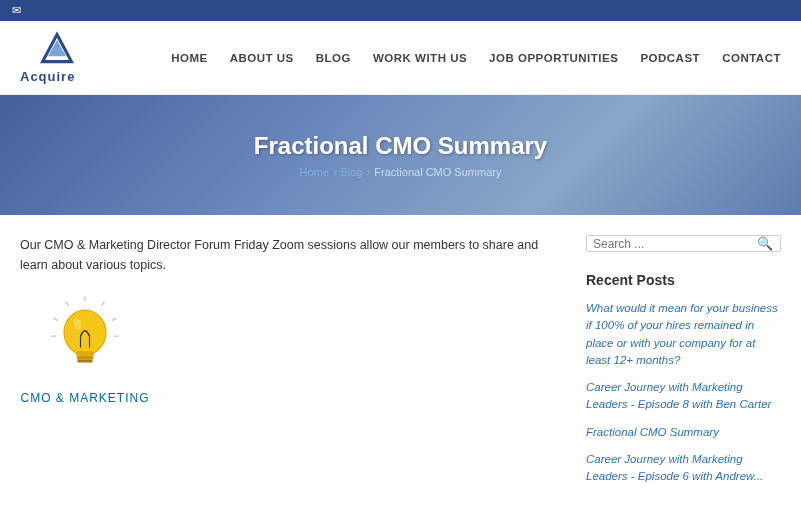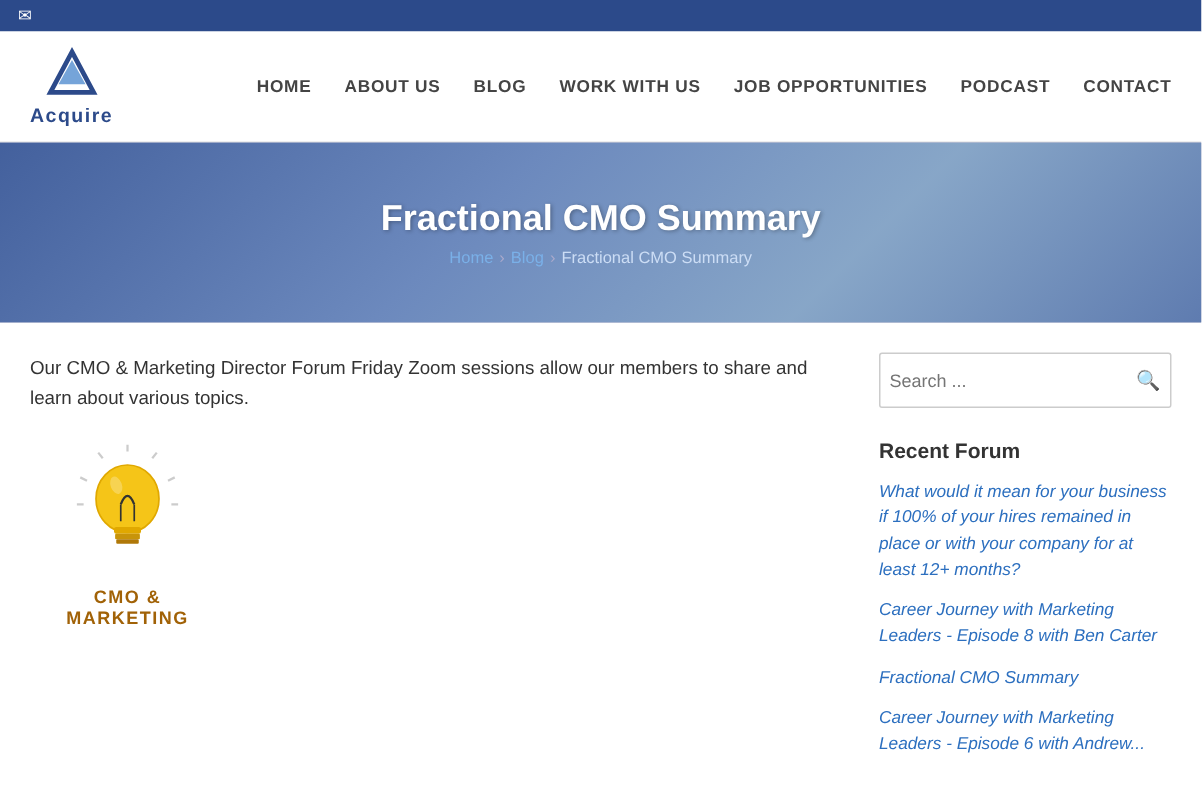--- a/index.html
+++ b/index.html
@@ -21,21 +21,21 @@
     .header {
       display: flex;
       align-items: center;
       padding: 10px 20px;
       border-bottom: 1px solid #eee;
       background: #fff;
     }
     .logo-area {
       display: flex;
       flex-direction: column;
-      align-items: center;
+      align-items: flex-end;
       margin-right: auto;
     }
     .logo-icon {
       width: 36px;
       height: 36px;
     }
     .logo-text {
       font-size: 13px;
       color: #2c4a8a;
       font-weight: bold;
@@ -119,38 +119,38 @@
       flex-direction: column;
       align-items: center;
       width: 130px;
     }
     .lightbulb-svg {
       width: 90px;
       height: 90px;
     }
     .cmo-label {
       font-size: 12px;
-      font-weight: bold;
-      color: #a16207;
+      font-weight: normal;
+      color: #0369a1;
       text-align: center;
       margin-top: 6px;
       letter-spacing: 1px;
     }
 
     
     .sidebar {
       width: 195px;
       flex-shrink: 0;
     }
     .search-box {
       display: flex;
       align-items: center;
       border: 1px solid #ccc;
       border-radius: 2px;
-      padding: 10px 6px;
+      padding: 0 6px;
       margin-bottom: 20px;
     }
     .search-box input {
       border: none;
       outline: none;
       font-size: 12px;
       flex: 1;
       color: #888;
     }
     .search-icon { font-size: 13px; color: #666; cursor: pointer; }
@@ -245,21 +245,21 @@
       <div class="cmo-label">CMO &amp; MARKETING</div>
     </div>
   </div>
 
   <div class="sidebar">
     <div class="search-box">
       <input type="text" placeholder="Search ..." style="">
       <span class="search-icon">🔍</span>
     </div>
 
-    <div class="recent-posts-title">Recent Forum</div>
+    <div class="recent-posts-title">Recent Posts</div>
 
     <div class="recent-post-item">
       <a href="#">What would it mean for your business if 100% of your hires remained in place or with your company for at least 12+ months?</a>
     </div>
     <div class="recent-post-item">
       <a href="#">Career Journey with Marketing Leaders - Episode 8 with Ben Carter</a>
     </div>
     <div class="recent-post-item">
       <a href="#">Fractional CMO Summary</a>
     </div>

